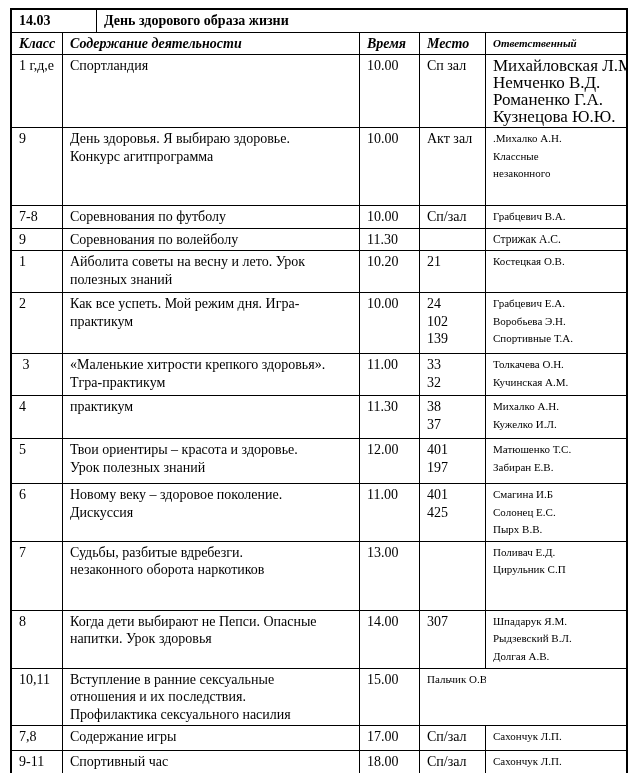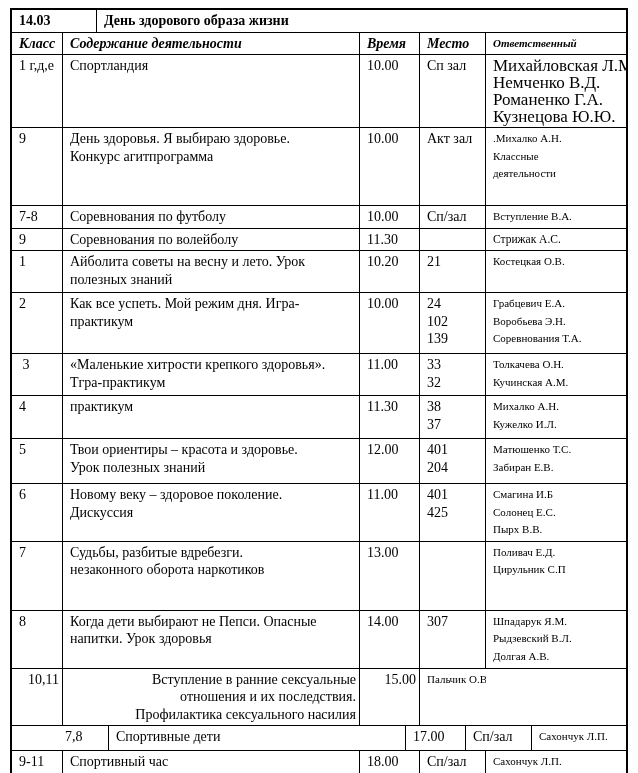--- a/index.html
+++ b/index.html
@@ -83,34 +83,34 @@
           <div class="line">День здоровья. Я выбираю здоровье.</div>
           <div class="line">Конкурс агитпрограмма</div>
         </div>
         <div class="cell c-time">10.00</div>
         <div class="cell c-place">
           <div class="line">Акт зал</div>
         </div>
         <div class="cell c-resp">
           <div class="line">.Михалко А.Н.</div>
           <div class="line">Классные</div>
-          <div class="line">деятельности</div>
+          <div class="line">незаконного</div>
         </div>
       </div>
       <div class="row r-data" style="min-height: 22px;">
         <div class="cell c-class">7-8</div>
         <div class="cell c-content">
           <div class="line">Соревнования по футболу</div>
         </div>
         <div class="cell c-time">10.00</div>
         <div class="cell c-place">
           <div class="line">Сп/зал</div>
         </div>
         <div class="cell c-resp">
-          <div class="line">Вступление В.А.</div>
+          <div class="line">Грабцевич В.А.</div>
         </div>
       </div>
       <div class="row r-data" style="min-height: 22px;">
         <div class="cell c-class">9</div>
         <div class="cell c-content">
           <div class="line">Соревнования по волейболу</div>
         </div>
         <div class="cell c-time">11.30</div>
         <div class="cell c-place"></div>
         <div class="cell c-resp xs">
@@ -139,21 +139,21 @@
         </div>
         <div class="cell c-time">10.00</div>
         <div class="cell c-place">
           <div class="line">24</div>
           <div class="line">102</div>
           <div class="line">139</div>
         </div>
         <div class="cell c-resp">
           <div class="line">Грабцевич Е.А.</div>
           <div class="line">Воробьева Э.Н.</div>
-          <div class="line">Соревнования Т.А.</div>
+          <div class="line">Спортивные Т.А.</div>
         </div>
       </div>
       <div class="row r-data" style="min-height: 42px;">
         <div class="cell c-class"> 3</div>
         <div class="cell c-content">
           <div class="line">«Маленькие хитрости крепкого здоровья».</div>
           <div class="line">Тгра-практикум</div>
         </div>
         <div class="cell c-time">11.00</div>
         <div class="cell c-place">
@@ -182,21 +182,21 @@
       </div>
       <div class="row r-data" style="min-height: 45px;">
         <div class="cell c-class">5</div>
         <div class="cell c-content">
           <div class="line">Твои ориентиры – красота и здоровье.</div>
           <div class="line">Урок полезных знаний</div>
         </div>
         <div class="cell c-time">12.00</div>
         <div class="cell c-place">
           <div class="line">401</div>
-          <div class="line">204</div>
+          <div class="line">197</div>
         </div>
         <div class="cell c-resp">
           <div class="line">Матюшенко Т.С.</div>
           <div class="line">Забиран Е.В.</div>
         </div>
       </div>
       <div class="row r-data" style="min-height: 55px;">
         <div class="cell c-class">6</div>
         <div class="cell c-content">
           <div class="line">Новому веку – здоровое поколение.</div>
@@ -235,36 +235,36 @@
         <div class="cell c-time">14.00</div>
         <div class="cell c-place">
           <div class="line">307</div>
         </div>
         <div class="cell c-resp">
           <div class="line">Шпадарук Я.М.</div>
           <div class="line">Рыдзевский В.Л.</div>
           <div class="line">Долгая А.В.</div>
         </div>
       </div>
-      <div class="row r-data" style="min-height: 57px; text-align: right;">
+      <div class="row r-data" style="min-height: 57px;">
         <div class="cell c-class">10,11</div>
         <div class="cell c-content">
           <div class="line">Вступление в ранние сексуальные</div>
           <div class="line">отношения и их последствия.</div>
           <div class="line">Профилактика сексуального насилия</div>
         </div>
         <div class="cell c-time">15.00</div>
         <div class="cell c-resp">
           <div class="line">Пальчик О.В.</div>
         </div>
       </div>
-      <div class="row r-data" style="min-height: 25px; padding-left: 46px;">
+      <div class="row r-data" style="min-height: 25px;">
         <div class="cell c-class">7,8</div>
         <div class="cell c-content">
-          <div class="line">Спортивные дети</div>
+          <div class="line">Содержание игры</div>
         </div>
         <div class="cell c-time">17.00</div>
         <div class="cell c-place">
           <div class="line">Сп/зал</div>
         </div>
         <div class="cell c-resp">
           <div class="line">Сахончук Л.П.</div>
         </div>
       </div>
       <div class="row r-data" style="min-height: 31px;">

